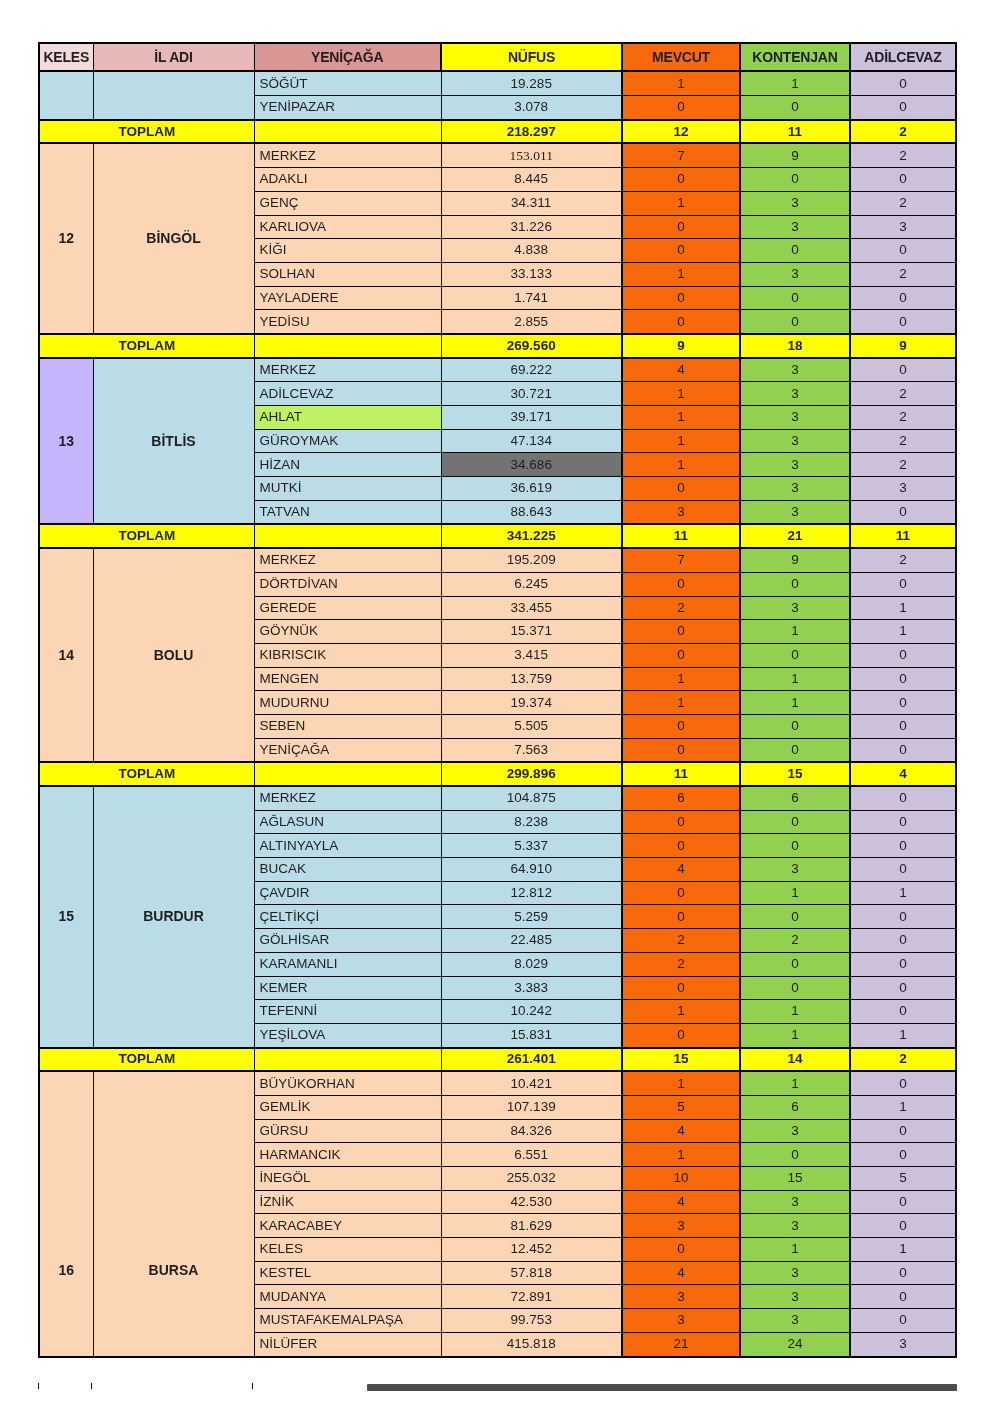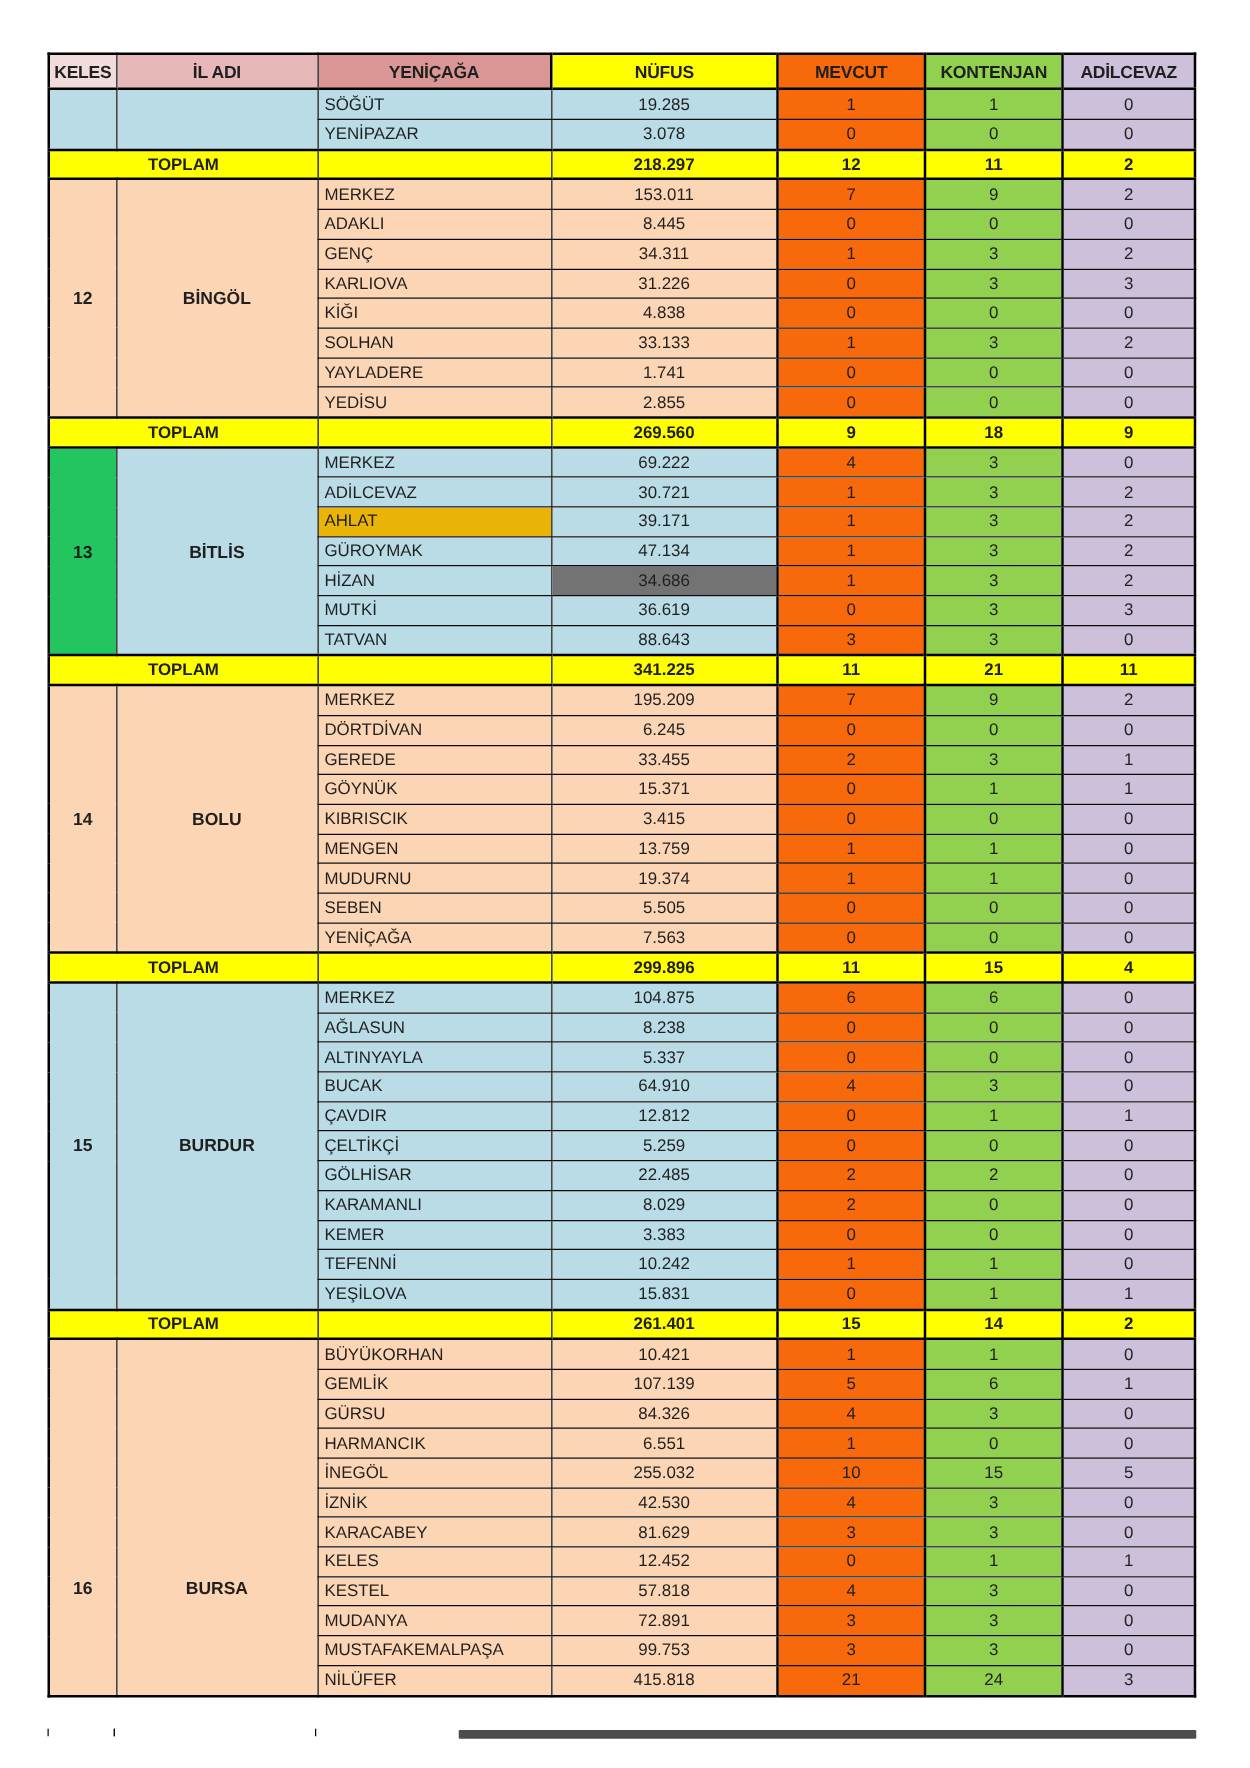--- a/index.html
+++ b/index.html
@@ -87,21 +87,21 @@
           <td class="ilce"></td>
           <td class="nufus">218.297</td>
           <td class="mevcut">12</td>
           <td class="kontenjan">11</td>
           <td class="acilabilir">2</td>
         </tr>
         <tr class="section-start">
           <td class="sira" rowspan="8" style="background: rgb(252, 213, 180);">12</td>
           <td class="il" rowspan="8" style="background: rgb(252, 213, 180);">BİNGÖL</td>
           <td class="ilce" style="background: rgb(252, 213, 180);">MERKEZ</td>
-          <td class="nufus" style="background: rgb(252, 213, 180);">153.011</td>
+          <td class="nufus" style="background: rgb(252, 213, 180); font-family: Liberation Serif, serif;">153.011</td>
           <td class="mevcut" style="background: rgb(247, 105, 11);">7</td>
           <td class="kontenjan" style="background: rgb(146, 208, 80);">9</td>
           <td class="acilabilir" style="background: rgb(204, 192, 218);">2</td>
         </tr>
         <tr>
           <td class="ilce" style="background: rgb(252, 213, 180);">ADAKLI</td>
           <td class="nufus" style="background: rgb(252, 213, 180);">8.445</td>
           <td class="mevcut" style="background: rgb(247, 105, 11);">0</td>
           <td class="kontenjan" style="background: rgb(146, 208, 80);">0</td>
           <td class="acilabilir" style="background: rgb(204, 192, 218);">0</td>
@@ -150,37 +150,37 @@
         </tr>
         <tr class="toplam">
           <td class="tlabel" colspan="2">TOPLAM</td>
           <td class="ilce"></td>
           <td class="nufus">269.560</td>
           <td class="mevcut">9</td>
           <td class="kontenjan">18</td>
           <td class="acilabilir">9</td>
         </tr>
         <tr class="section-start">
-          <td class="sira" rowspan="7" style="background: #22c55e;">13</td>
+          <td class="sira" rowspan="7" style="background: #c4b5fd;">13</td>
           <td class="il" rowspan="7" style="background: rgb(185, 220, 231);">BİTLİS</td>
           <td class="ilce" style="background: rgb(185, 220, 231);">MERKEZ</td>
           <td class="nufus" style="background: rgb(185, 220, 231);">69.222</td>
           <td class="mevcut" style="background: rgb(247, 105, 11);">4</td>
           <td class="kontenjan" style="background: rgb(146, 208, 80);">3</td>
           <td class="acilabilir" style="background: rgb(204, 192, 218);">0</td>
         </tr>
         <tr>
           <td class="ilce" style="background: rgb(185, 220, 231);">ADİLCEVAZ</td>
           <td class="nufus" style="background: rgb(185, 220, 231);">30.721</td>
           <td class="mevcut" style="background: rgb(247, 105, 11);">1</td>
           <td class="kontenjan" style="background: rgb(146, 208, 80);">3</td>
           <td class="acilabilir" style="background: rgb(204, 192, 218);">2</td>
         </tr>
         <tr>
-          <td class="ilce" style="background: #eab308;">AHLAT</td>
+          <td class="ilce" style="background: #bef264;">AHLAT</td>
           <td class="nufus" style="background: rgb(185, 220, 231);">39.171</td>
           <td class="mevcut" style="background: rgb(247, 105, 11);">1</td>
           <td class="kontenjan" style="background: rgb(146, 208, 80);">3</td>
           <td class="acilabilir" style="background: rgb(204, 192, 218);">2</td>
         </tr>
         <tr>
           <td class="ilce" style="background: rgb(185, 220, 231);">GÜROYMAK</td>
           <td class="nufus" style="background: rgb(185, 220, 231);">47.134</td>
           <td class="mevcut" style="background: rgb(247, 105, 11);">1</td>
           <td class="kontenjan" style="background: rgb(146, 208, 80);">3</td>

